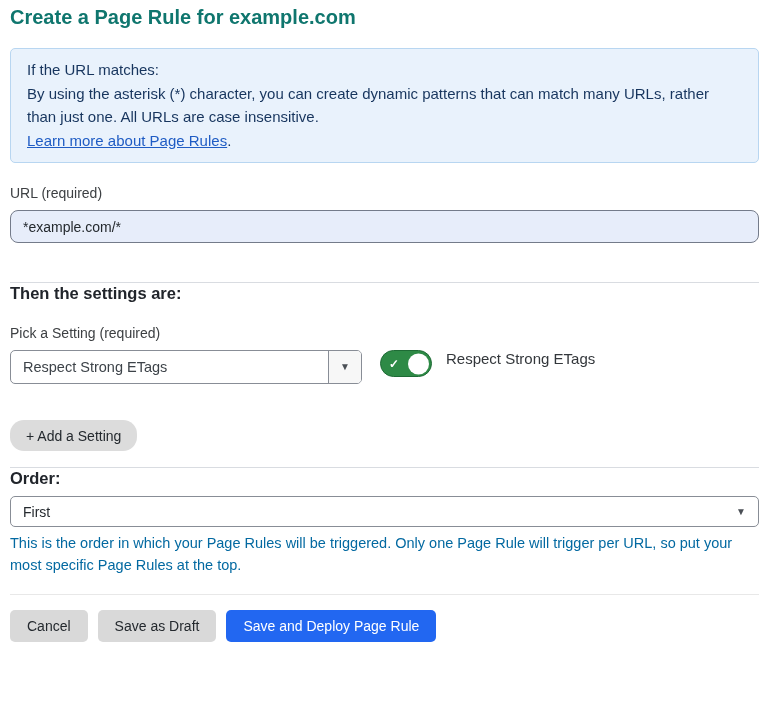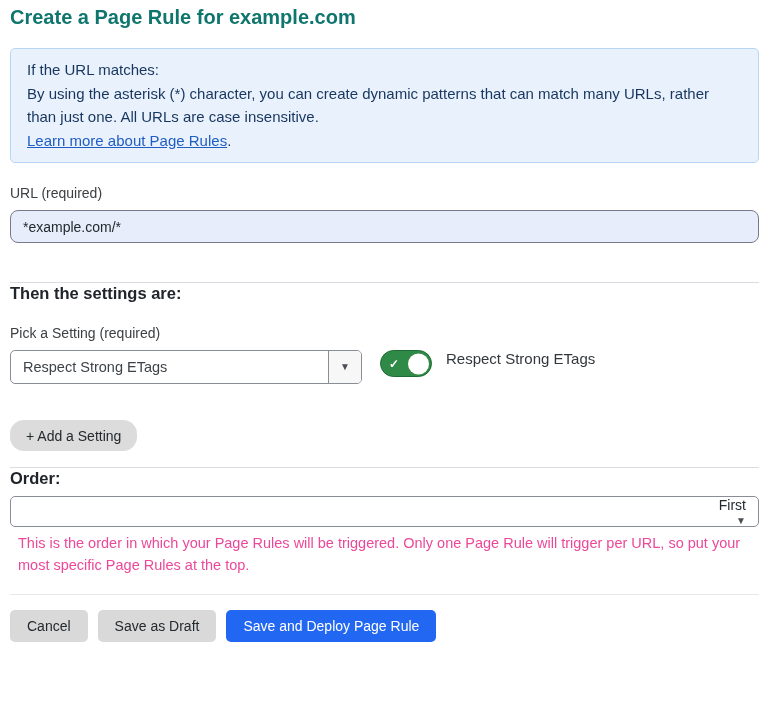--- a/index.html
+++ b/index.html
@@ -166,35 +166,33 @@
   }
 
   .order-select {
     margin-top: 8px;
     width: 100%;
     height: 31px;
     border: 1px solid #888d96;
     border-radius: 5px;
     background: #ffffff;
     display: flex;
-    align-items: flex-end;
+    align-items: center;
     padding: 0 12px;
     font-size: 14px;
     color: #24292e;
     cursor: pointer;
-    flex-direction: column;
   }
   .order-select .select-value { flex: 1; }
 
   .help-text {
     margin-top: 5px;
     font-size: 14.5px;
     line-height: 22px;
-    color: #ec4899;
-    margin-left: 8px;
+    color: #0369a1;
   }
 
   .footer {
     margin-top: 15px;
     display: flex;
     gap: 10px;
   }
   .btn {
     height: 32px;
     padding: 0 17px;

